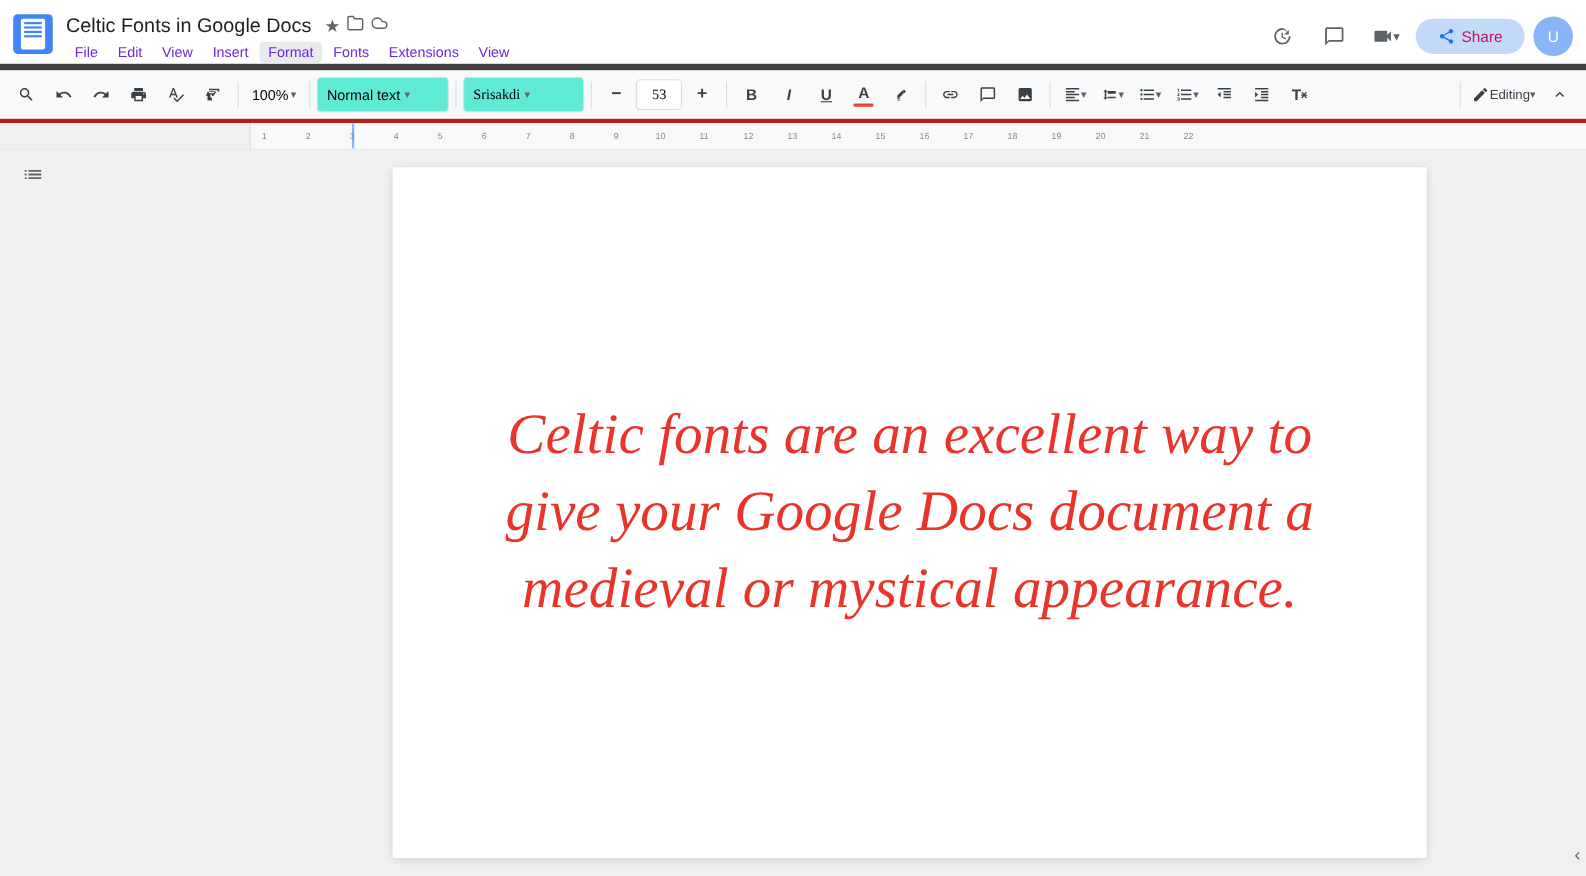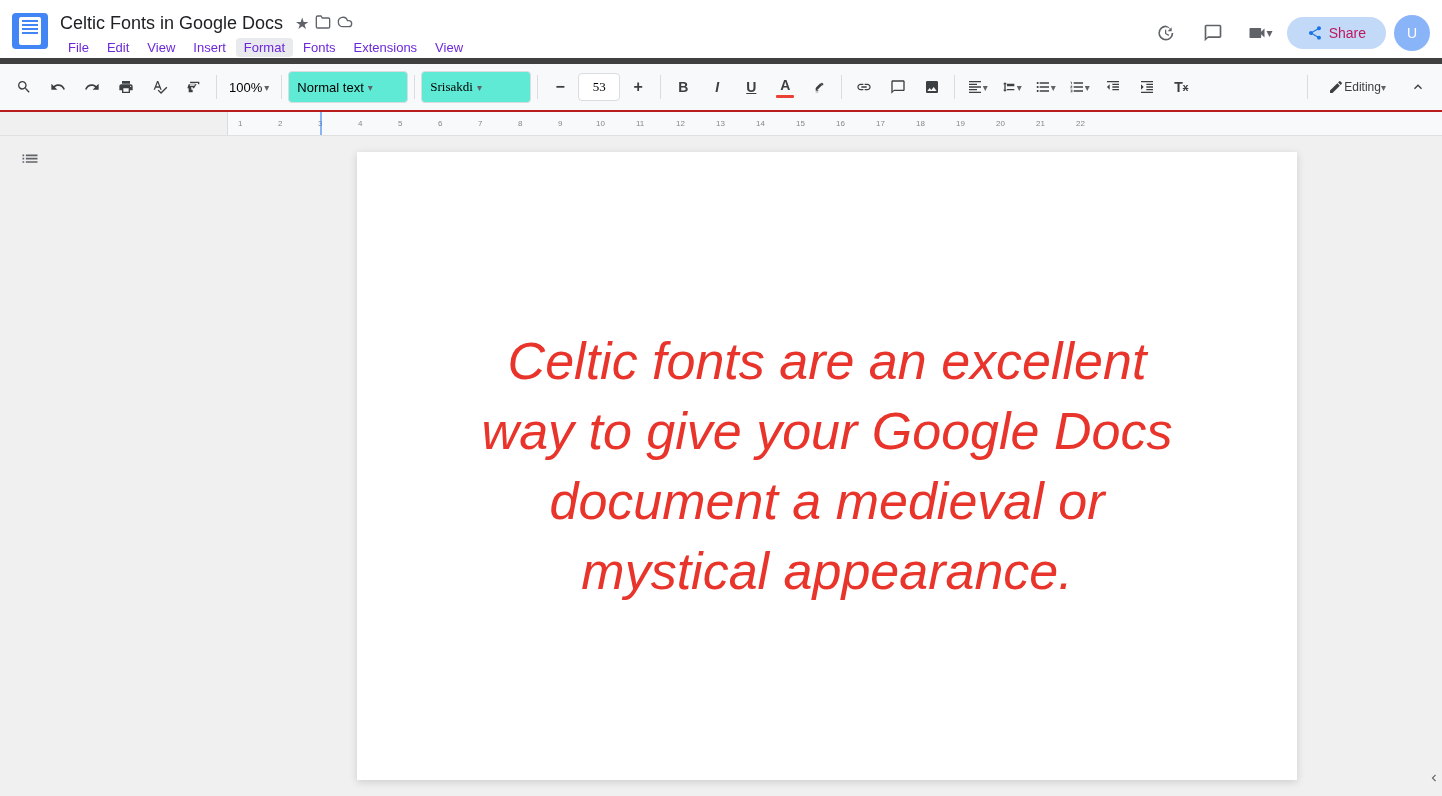--- a/index.html
+++ b/index.html
@@ -70,21 +70,21 @@
       font-size: 14px; color: #fff; font-weight: 500; cursor: pointer;
     }
 
     
     .toolbar {
       display: flex;
       align-items: center;
       background: #f8f9fa;
       height: 48px;
       padding: 0 8px;
-      border-bottom: 2px solid #b91c1c;
+      border-bottom: 4px solid #b91c1c;
       gap: 2px;
       overflow: hidden;
     }
     .toolbar-btn {
       height: 32px; min-width: 32px; padding: 0 4px;
       display: flex; align-items: center; justify-content: center;
       border-radius: 4px; cursor: pointer; color: #3c4043;
       font-size: 13px; border: none; background: none;
     }
     .toolbar-separator {
@@ -159,21 +159,21 @@
 
     
     .document-area::-webkit-scrollbar { width: 8px; }
     .document-area::-webkit-scrollbar-track { background: #f0f0f0; }
     .document-area::-webkit-scrollbar-thumb { background: #ccc; border-radius: 4px; }
 
     .chevron { font-size: 10px; color: #5f6368; }
 
     .toolbar-right-group {
       margin-left: auto;
-      display: flex; align-items: center; gap: 12px; justify-content: space-between;
+      display: flex; align-items: center; gap: 2px; justify-content: space-between;
     }
 
     .zoom-select {
       display: flex; align-items: center; gap: 2px;
       padding: 0 6px; height: 32px; border: none;
       border-radius: 4px; font-size: 13px; cursor: pointer;
       background: none;
     }
 
     .font-size-controls {
@@ -464,21 +464,21 @@
   <div class="sidebar-left">
     <div class="outline-icon">
       <svg width="20" height="20" viewBox="0 0 24 24" fill="#5f6368">
           <path d="M3 9h2V7H3v2zm0 4h2v-2H3v2zm0-8h2V3H3v2zm4 4h14V7H7v2zm0 4h14v-2H7v2zM7 3v2h14V3H7z"></path>
         </svg>
     </div>
   </div>
 
   <div class="document-area">
     <div class="document-page">
-      <div class="document-content" style="font-family: Liberation Sans, sans-serif; font-size: 52px; color: rgb(232, 52, 43); text-align: center;">
+      <div class="document-content" style="font-family: Liberation Serif, serif; font-size: 52px; color: rgb(232, 52, 43); text-align: center;">
         <span>Celtic fonts are an excellent way to give your Google Docs document a medieval or mystical appearance.</span>
       </div>
     </div>
   </div>
 
   <div class="sidebar-right">
     <div class="collapse-btn">
       <svg width="14" height="14" viewBox="0 0 24 24" fill="#5f6368">
           <path d="M15.41 16.59L10.83 12l4.58-4.59L14 6l-6 6 6 6 1.41-1.41z"></path>
         </svg>

